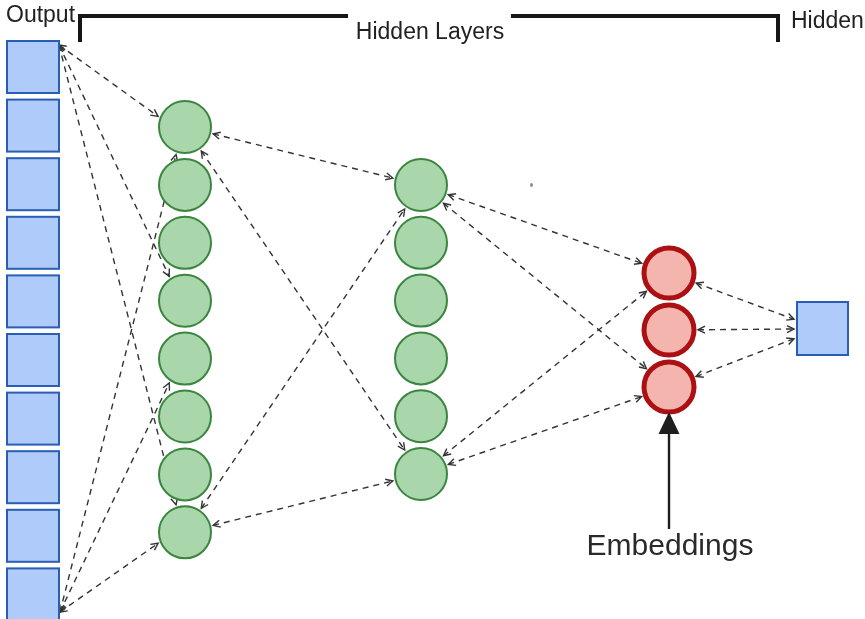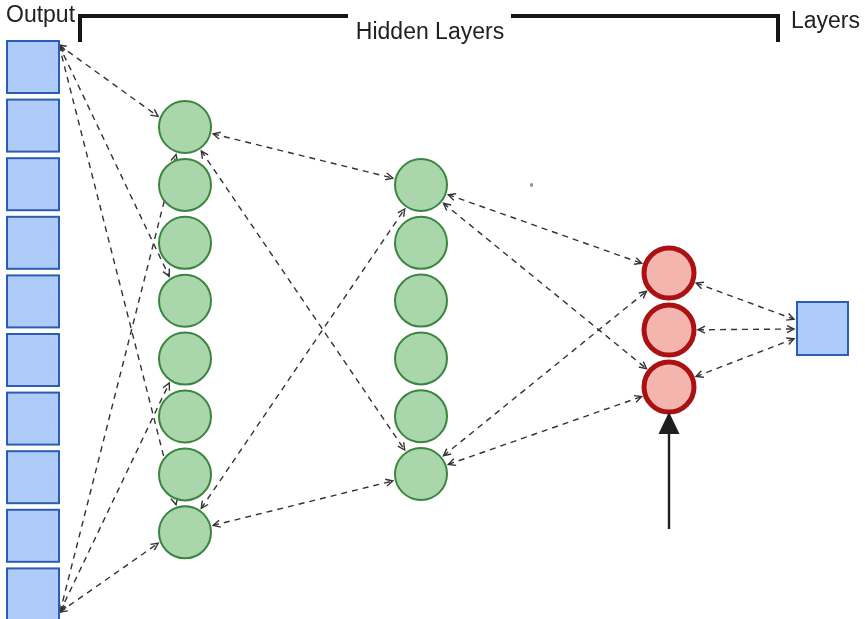--- a/index.html
+++ b/index.html
@@ -98,18 +98,19 @@
     <g>
       <line x1="669" y1="529" x2="669" y2="431" stroke="#1e1e1e" stroke-width="2.4"></line>
       <path d="M 669,412 L 658.5,434 L 679.5,434 Z" fill="#1e1e1e"></path>
     </g>
   </svg>
 
   <div class="lbl" id="input-label" style="left:6px;top:2px;">Output</div>
 
   <div class="lbl lbl-center" id="hidden-layers-label" style="left:430px;top:19px;">Hidden Layers</div>
 
-  <div class="lbl" id="output-label" style="left:791px;top:8px;">Layers</div>
+  <div class="lbl" id="output-label" style="left:791px;top:8px;">Hidden</div>
 
+  <div class="lbl lbl-center" id="embeddings-label" style="left:670px;top:528px;">Embeddings</div>
 
   <div id="stray-mark"></div>
 
 </div>
 
 </body></html>

